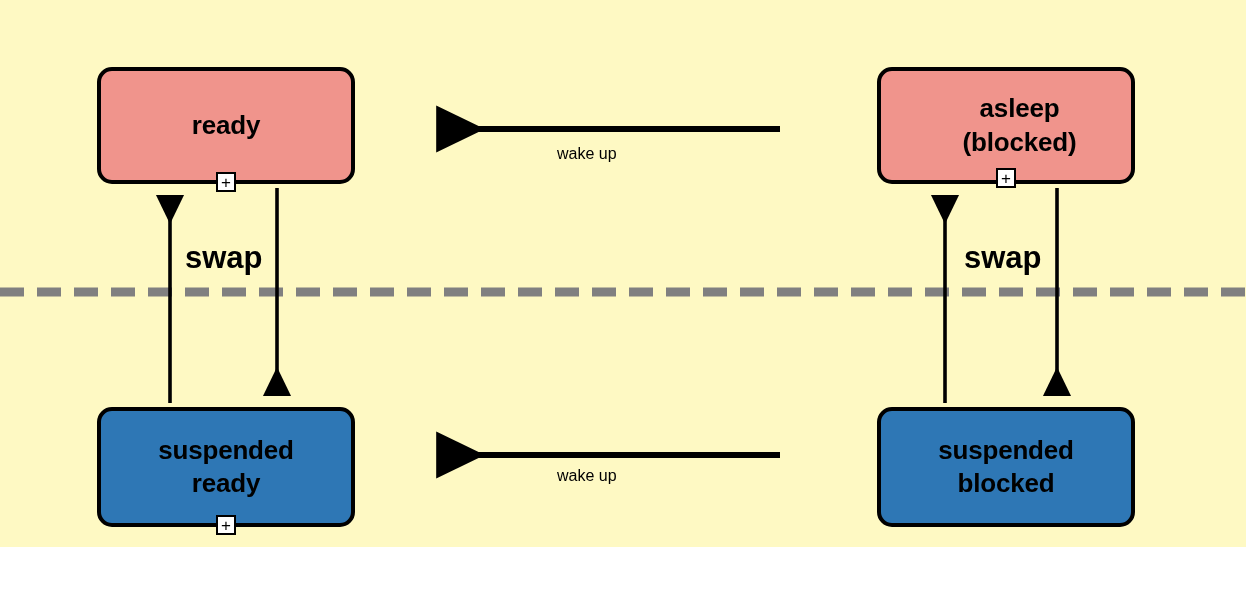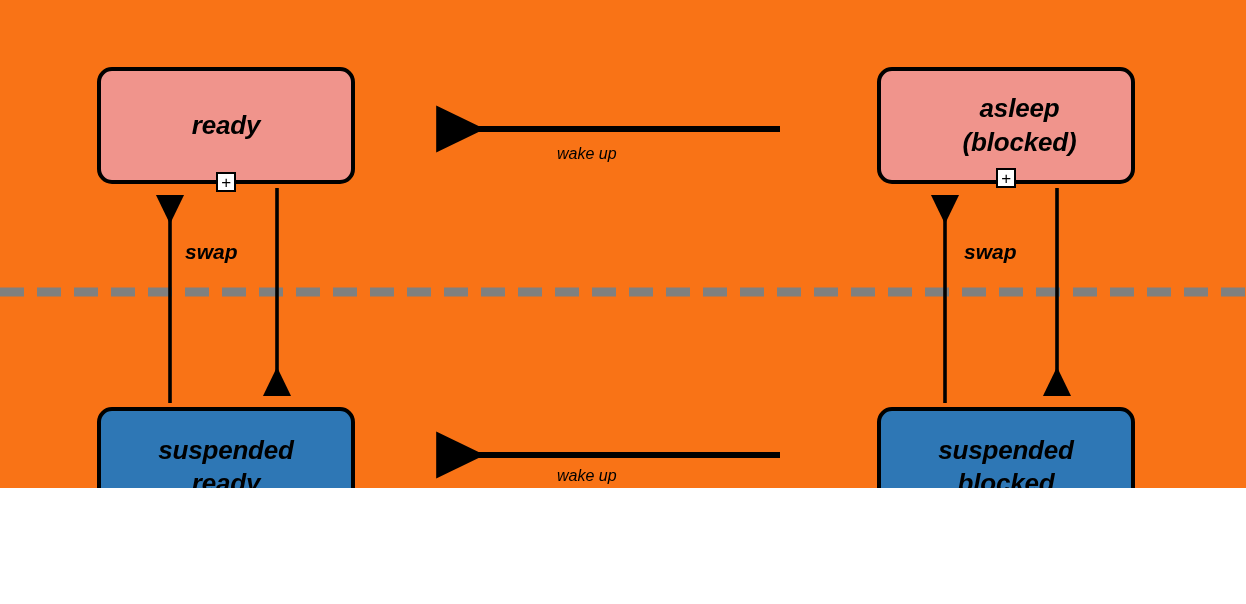--- a/index.html
+++ b/index.html
@@ -7,24 +7,23 @@
     margin: 0;
     padding: 0;
     background: #ffffff;
   }
   body {
     font-family: "Liberation Sans", sans-serif;
   }
   #canvas {
     position: relative;
     width: 1246px;
-    height: 488px;
-    background: #f97316;
+    height: 547px;
+    background: #fef9c3;
     overflow: hidden;
-    font-style: italic;
   }
   .diagram-svg {
     position: absolute;
     left: 0;
     top: 0;
     width: 1246px;
     height: 604px;
   }
   
   .state-box {
@@ -79,21 +78,21 @@
     position: absolute;
     color: #000000;
     white-space: nowrap;
     z-index: 5;
   }
   .label-wakeup {
     font-size: 16px;
     font-weight: normal;
   }
   .label-swap {
-    font-size: 21px;
+    font-size: 31px;
     font-weight: bold;
   }
   .label-wakeup-top    { left: 557px; top: 145px; }
   .label-wakeup-bottom { left: 557px; top: 467px; }
   .label-swap-left     { left: 185px; top: 240px; }
   .label-swap-right    { left: 964px; top: 240px; }
 </style>
 </head>
 <body>
 

